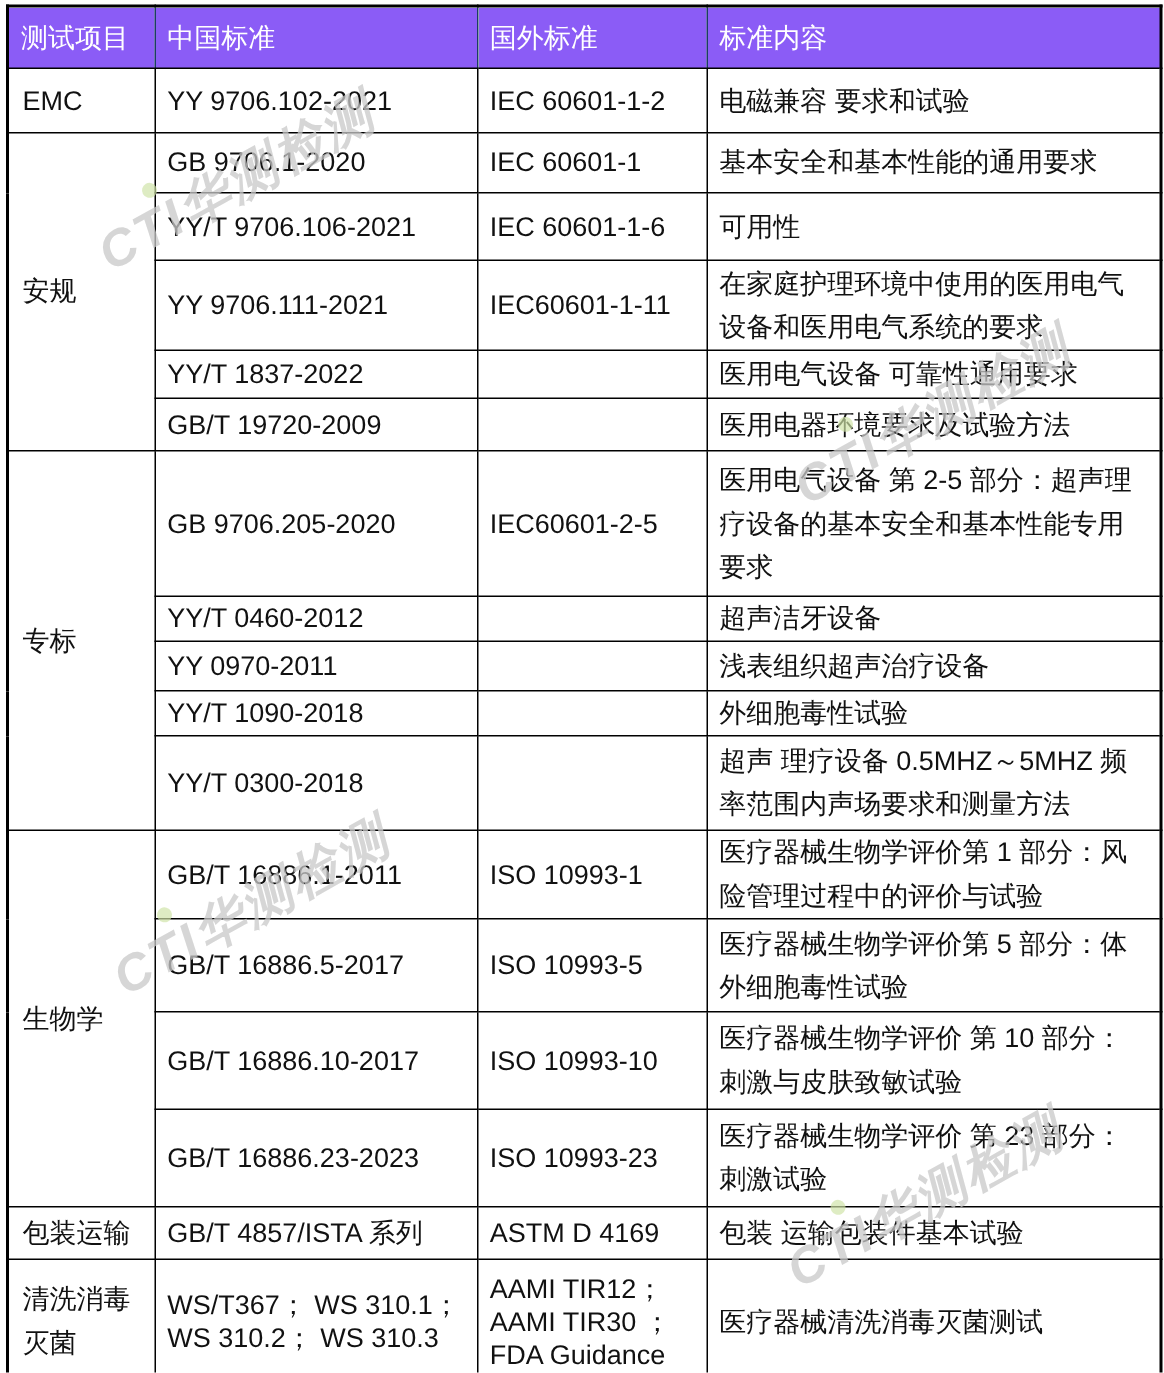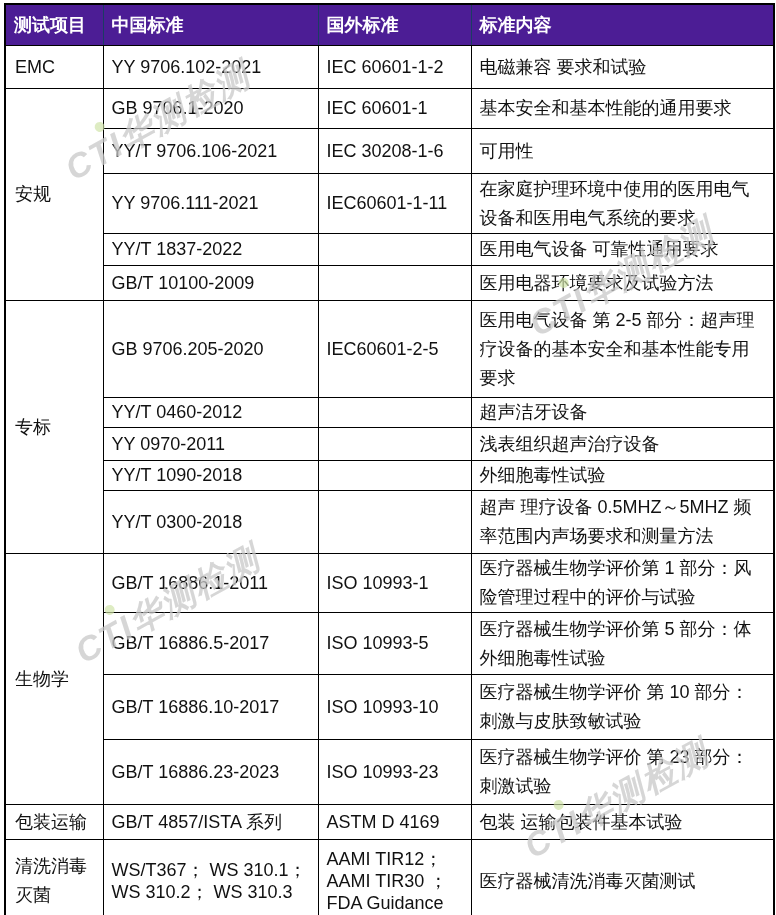--- a/index.html
+++ b/index.html
@@ -28,23 +28,23 @@
     font-size: 18px;
     color: #111;
     text-align: left;
     vertical-align: middle;
     padding: 0 6px 0 8px;
     white-space: pre-line;
     line-height: 29px;
     overflow: hidden;
   }
   thead th {
-    background: #4c1d95;
+    background: #8b5cf6;
     color: #ffffff;
-    font-weight: bold;
+    font-weight: normal;
     height: 40px;
     line-height: 40px;
     border-color: #1c3c63;
     border-bottom-color: #000;
     margin-left: 17px;
   }
   td.tight { line-height: 22px; }
   td.cat { padding-left: 9px; }
 
   .wm {
@@ -97,36 +97,36 @@
         <td>电磁兼容 要求和试验</td>
       </tr>
       <tr style="height:40px">
         <td class="cat" rowspan="5">安规</td>
         <td>GB 9706.1-2020</td>
         <td>IEC 60601-1</td>
         <td>基本安全和基本性能的通用要求</td>
       </tr>
       <tr style="height:45px">
         <td>YY/T 9706.106-2021</td>
-        <td>IEC 30208-1-6</td>
+        <td>IEC 60601-1-6</td>
         <td>可用性</td>
       </tr>
       <tr style="height:60px">
         <td>YY 9706.111-2021</td>
         <td>IEC60601-1-11</td>
         <td>在家庭护理环境中使用的医用电气
 设备和医用电气系统的要求</td>
       </tr>
       <tr style="height:32px">
         <td>YY/T 1837-2022</td>
         <td></td>
         <td>医用电气设备 可靠性通用要求</td>
       </tr>
       <tr style="height:35px">
-        <td>GB/T 10100-2009</td>
+        <td>GB/T 19720-2009</td>
         <td></td>
         <td>医用电器环境要求及试验方法</td>
       </tr>
       <tr style="height:97px">
         <td class="cat" rowspan="5">专标</td>
         <td>GB 9706.205-2020</td>
         <td>IEC60601-2-5</td>
         <td>医用电气设备 第 2-5 部分：超声理
 疗设备的基本安全和基本性能专用
 要求</td>

